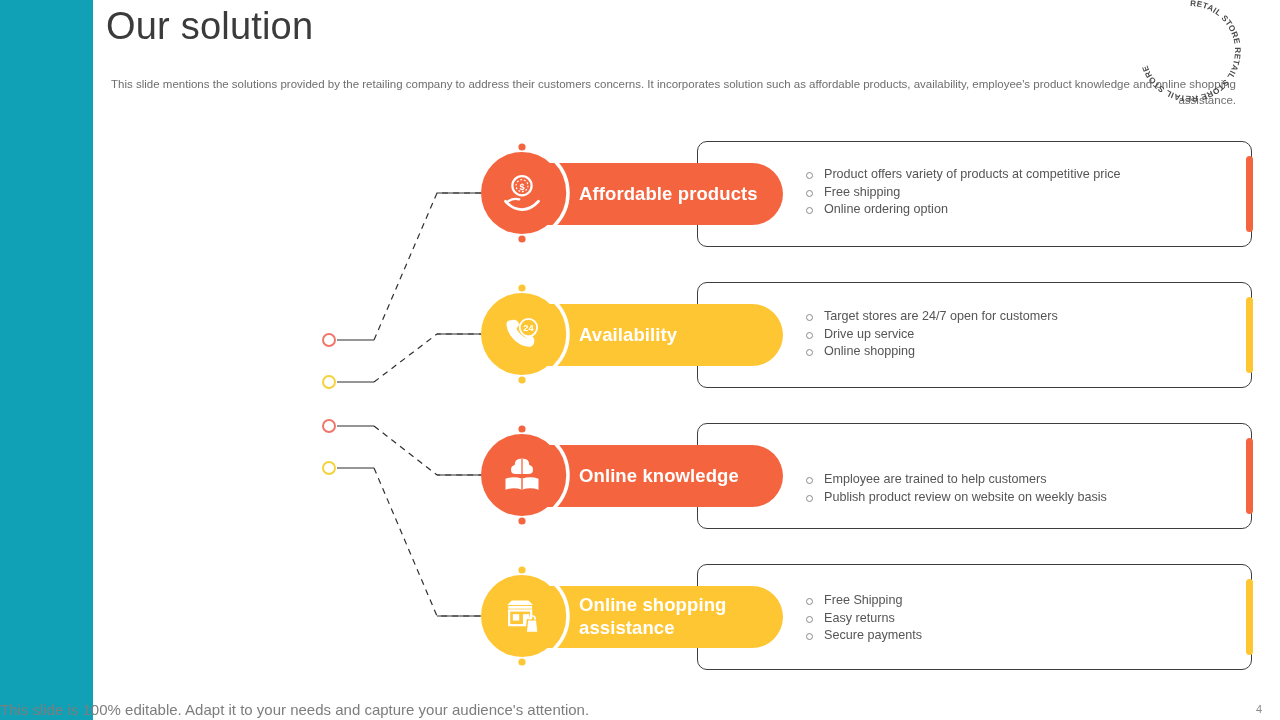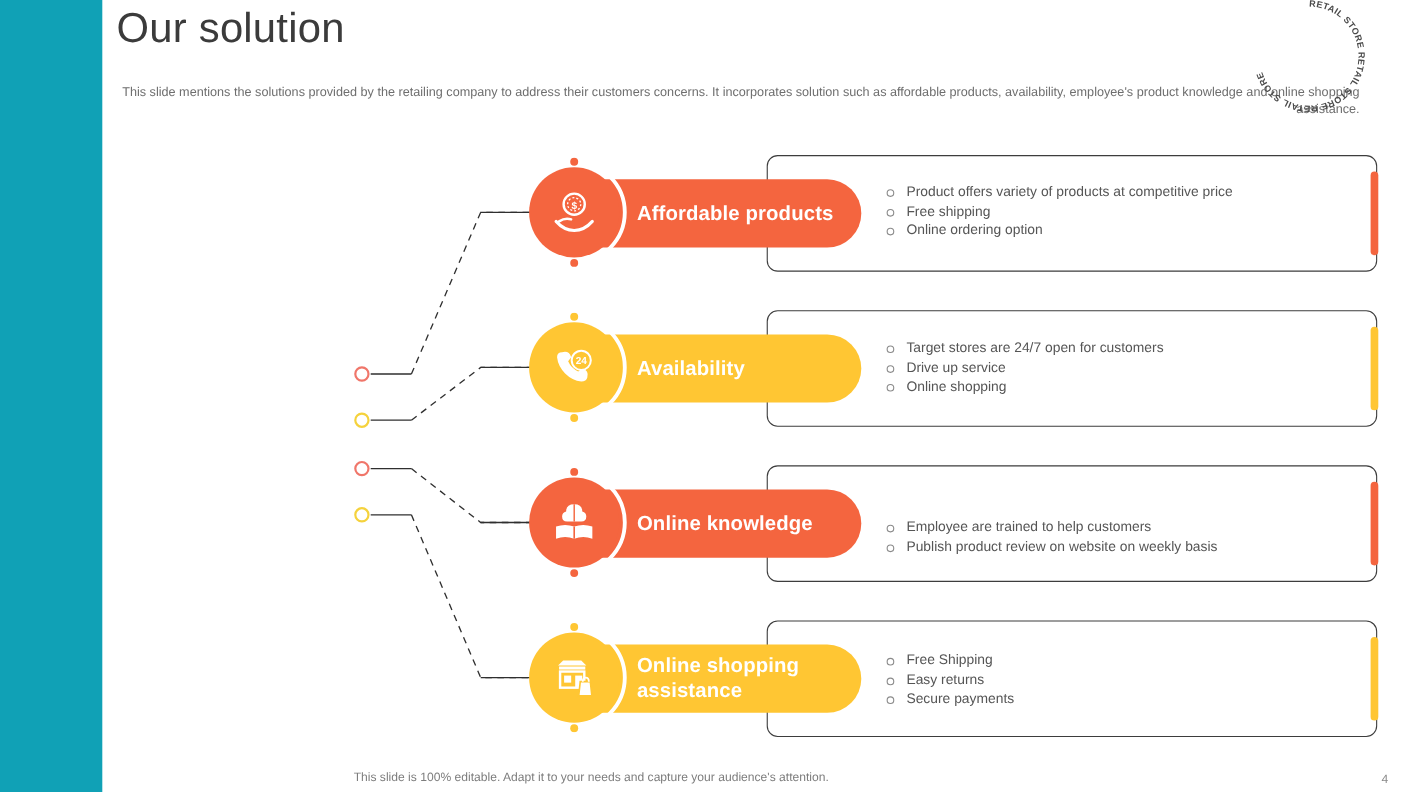--- a/index.html
+++ b/index.html
@@ -114,22 +114,22 @@
   .badge{
     position:absolute;width:82px;height:82px;border-radius:50%;
     display:flex;align-items:center;justify-content:center;
     z-index:3;
   }
   .badge-arc{position:absolute;left:-9px;top:-9px;width:100px;height:100px;z-index:4;}
   .badge-ico{width:44px;height:44px;z-index:5;}
 
   
   .footer-note{
-    position:absolute;left:0;top:701px;width:1075px;text-align:center;
-    font-size:11px;color:#7d7d7d;
+    position:absolute;left:0;top:701px;width:1075px;
+    font-size:15px;color:#7d7d7d;
   }
   .page-no{position:absolute;right:18px;top:703px;font-size:11px;color:#8a8a8a;}
 </style>
 </head>
 <body>
 
 <div class="slide">
 
   <div class="teal-bar"></div>
 

